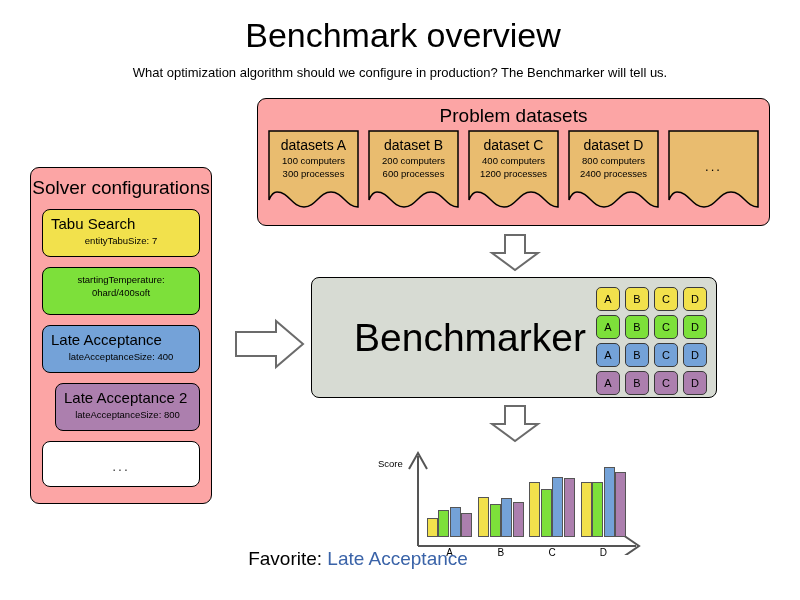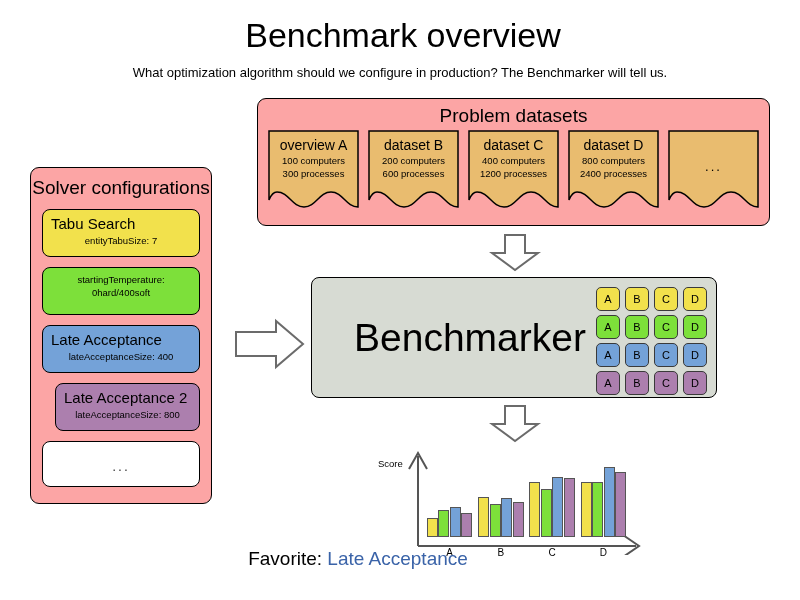--- a/index.html
+++ b/index.html
@@ -132,21 +132,21 @@
 </div>
 
 <div class="panel" id="datasets-panel">
   <div class="panel-title">Problem datasets</div>
   <div class="dataset-row" id="dataset-row">
       <div class="dataset-card">
         <svg width="91" height="86" viewBox="0 0 91 86">
           <path d="M1,1 L90,1 L90,77 C78,77 75,62 63,62 C51,62 48,77 36,77 C24,77 21,62 9,62 C5,62 3,65 1,70 Z" fill="#E9BC6F" stroke="#000" stroke-width="1.5"></path>
         </svg>
         <div class="dataset-inner">
-          <div class="ds-name">overview A</div>
+          <div class="ds-name">datasets A</div>
           <div class="ds-line">100 computers</div>
           <div class="ds-line">300 processes</div>
         </div>
       </div>
       <div class="dataset-card">
         <svg width="91" height="86" viewBox="0 0 91 86">
           <path d="M1,1 L90,1 L90,77 C78,77 75,62 63,62 C51,62 48,77 36,77 C24,77 21,62 9,62 C5,62 3,65 1,70 Z" fill="#E9BC6F" stroke="#000" stroke-width="1.5"></path>
         </svg>
         <div class="dataset-inner">
           <div class="ds-name">dataset B</div>

